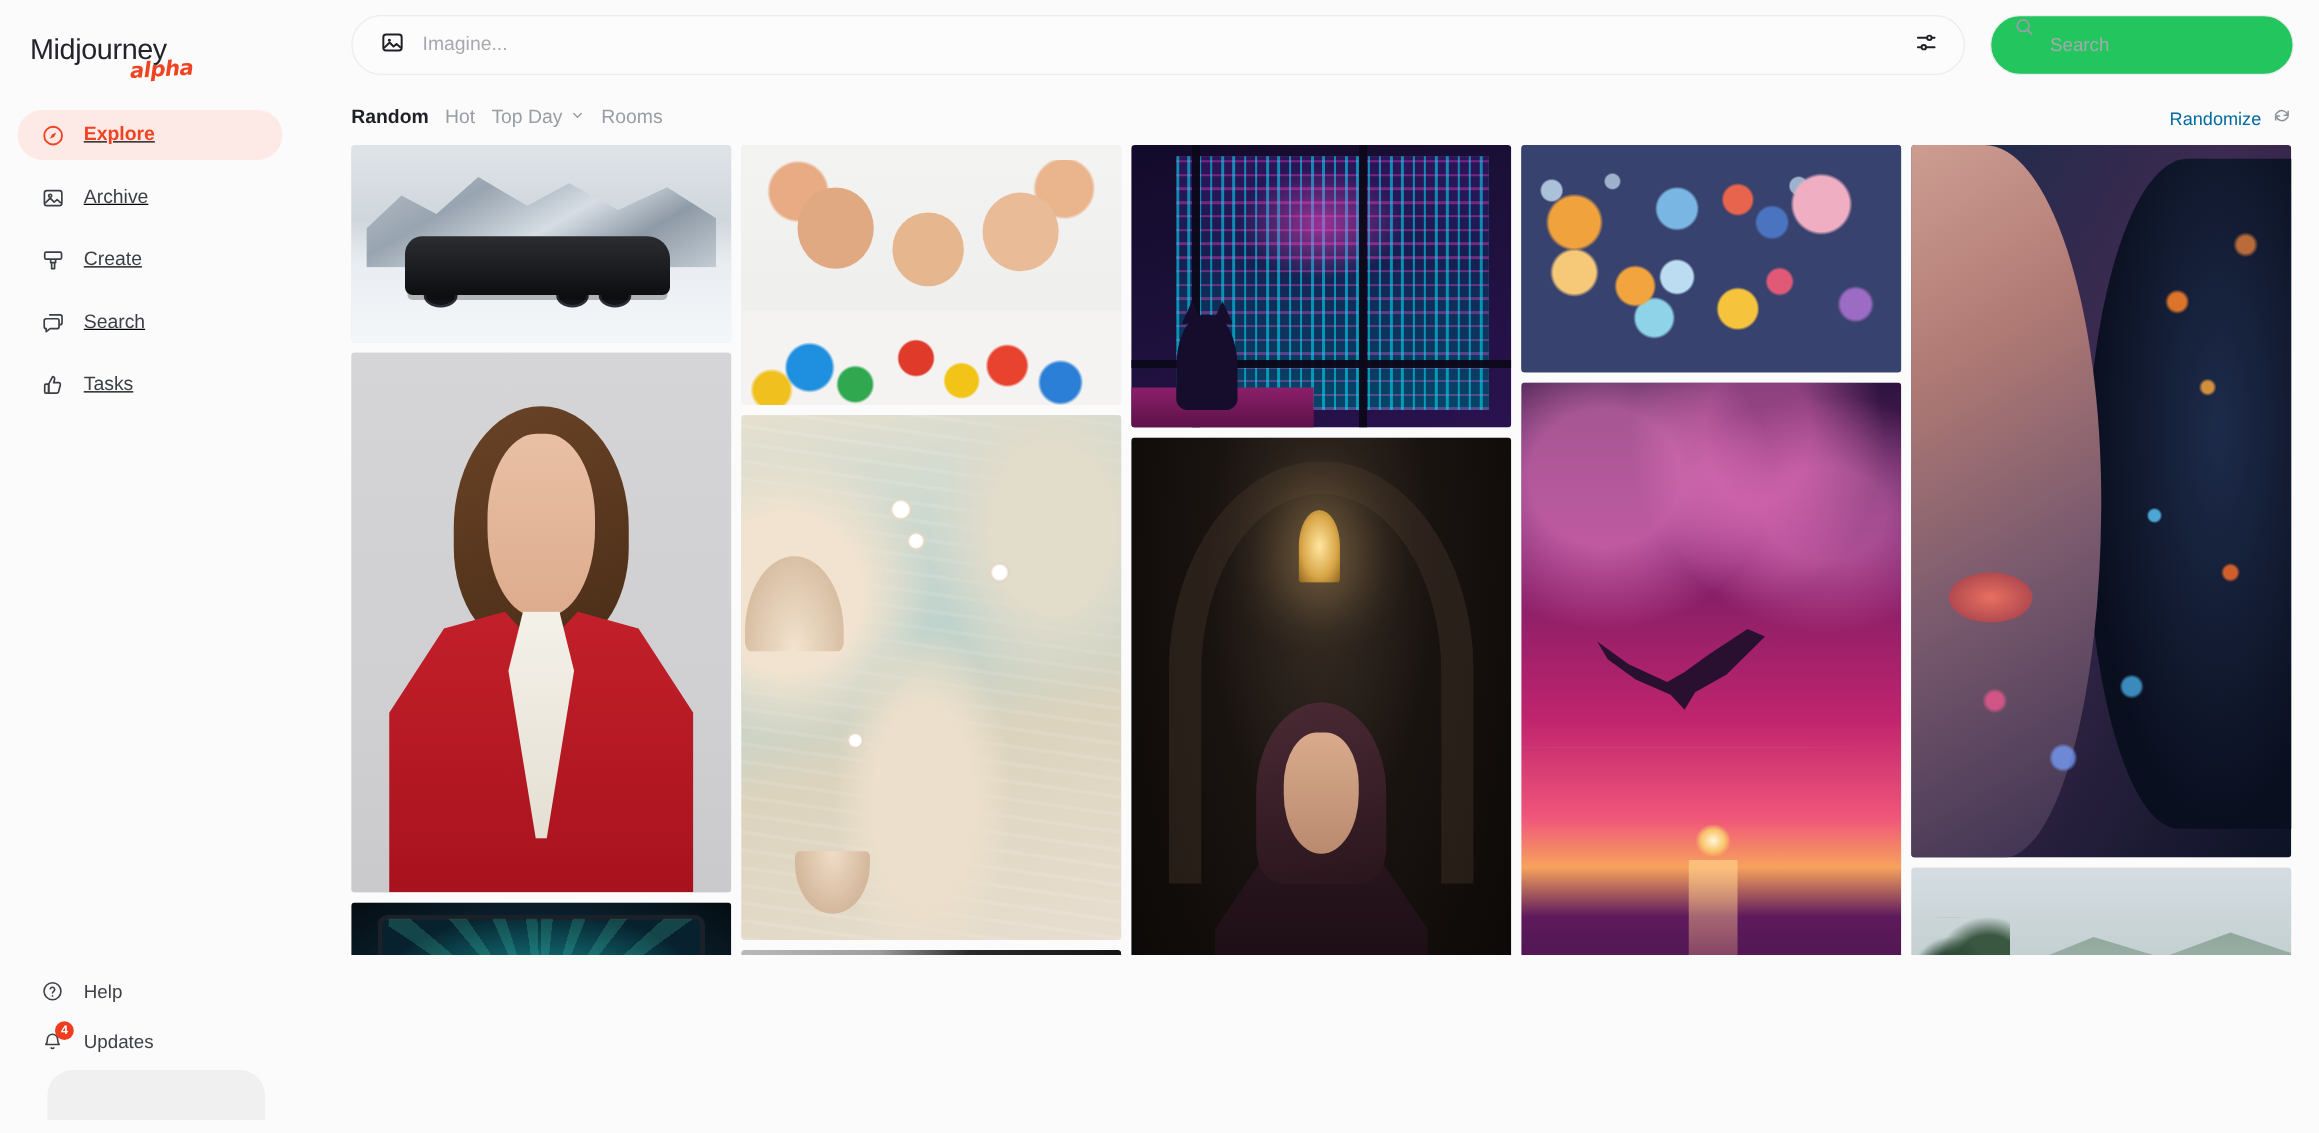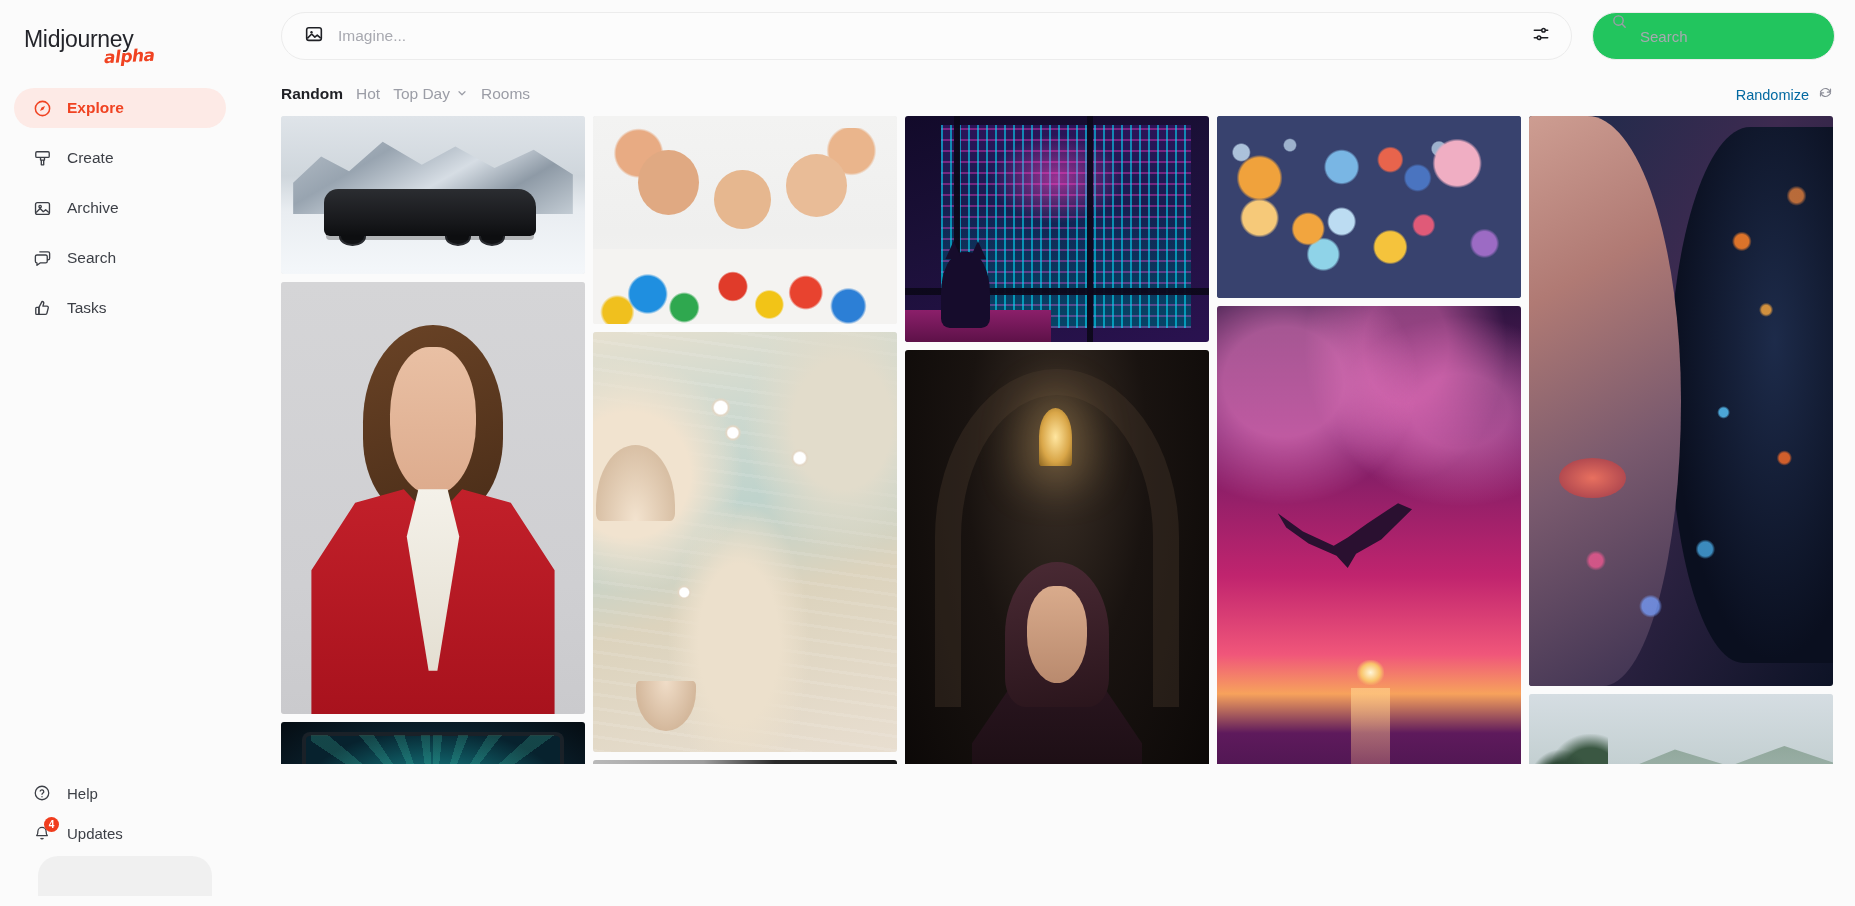--- a/index.html
+++ b/index.html
@@ -24,21 +24,21 @@
   .brand-name {
     font-size: 23px; font-weight: 400; color: #23242a; letter-spacing: -0.3px;
   }
   .brand-alpha {
     position: absolute; left: 104px; top: 46px;
     font-size: 17px; color: #f04322; font-weight: 700;
     font-style: italic; letter-spacing: -0.5px;
     transform: rotate(-3deg);
     font-family: "DejaVu Sans", sans-serif;
   }
-  .nav { margin-top: 14px; padding: 0 14px; }
+  .nav { margin-top: 14px; padding: 0 14px; text-decoration: underline; }
   .nav-item {
     display: flex; align-items: center; gap: 15px;
     height: 40px; padding: 0 18px;
     border-radius: 20px;
     color: #3c3f46; font-size: 15.5px;
     cursor: pointer; margin-bottom: 10px;
   }
   .nav-item .ico { width: 20px; height: 20px; display: flex; align-items: center; justify-content: center; flex: 0 0 20px; }
   .nav-item.active { background: #fdeae6; color: #f04322; font-weight: 600; }
   .nav-item.active .ico svg { stroke: #f04322; }
@@ -367,36 +367,36 @@
             <circle cx="12" cy="12" r="9"></circle>
               <path d="M15.2 8.8l-2 4.4-4.4 2 2-4.4z" fill="#f04322" stroke="none"></path>
           </svg>
         </span>
         <span>Explore</span>
       </div>
 
       <div class="nav-item">
         <span class="ico">
           <svg width="19" height="19" viewBox="0 0 24 24" fill="none" stroke="#3c3f46" stroke-width="1.7" stroke-linejoin="round">
-            <rect x="3.5" y="3.5" width="17" height="7" rx="1.5"></rect>
-            <path d="M9.5 10.5v3.5h5v-3.5M10.5 14v6h3v-6"></path>
-          </svg>
-        </span>
-        <span>Create</span>
+            <rect x="3.2" y="4.5" width="17.6" height="15" rx="2.4"></rect>
+            <circle cx="9" cy="9.6" r="1.5"></circle>
+              <path d="M4 17l5-5 4 4 3-2.4 4 3.4"></path>
+          </svg>
+        </span>
+        <span>Archive</span>
       </div>
 
       <div class="nav-item">
         <span class="ico">
           <svg width="19" height="19" viewBox="0 0 24 24" fill="none" stroke="#3c3f46" stroke-width="1.7" stroke-linejoin="round">
-            <rect x="3.2" y="4.5" width="17.6" height="15" rx="2.4"></rect>
-            <circle cx="9" cy="9.6" r="1.5"></circle>
-              <path d="M4 17l5-5 4 4 3-2.4 4 3.4"></path>
-          </svg>
-        </span>
-        <span>Archive</span>
+            <rect x="3.5" y="3.5" width="17" height="7" rx="1.5"></rect>
+            <path d="M9.5 10.5v3.5h5v-3.5M10.5 14v6h3v-6"></path>
+          </svg>
+        </span>
+        <span>Create</span>
       </div>
 
       <div class="nav-item">
         <span class="ico">
           <svg width="19" height="19" viewBox="0 0 24 24" fill="none" stroke="#3c3f46" stroke-width="1.7" stroke-linejoin="round">
             <path d="M8 3.6h11a2 2 0 012 2v6a2 2 0 01-2 2h-1"></path>
             <path d="M5 7.6h11a2 2 0 012 2v6a2 2 0 01-2 2H9l-4 3v-3H5a2 2 0 01-2-2v-6a2 2 0 012-2z"></path>
           </svg>
         </span>
         <span>Search</span>

